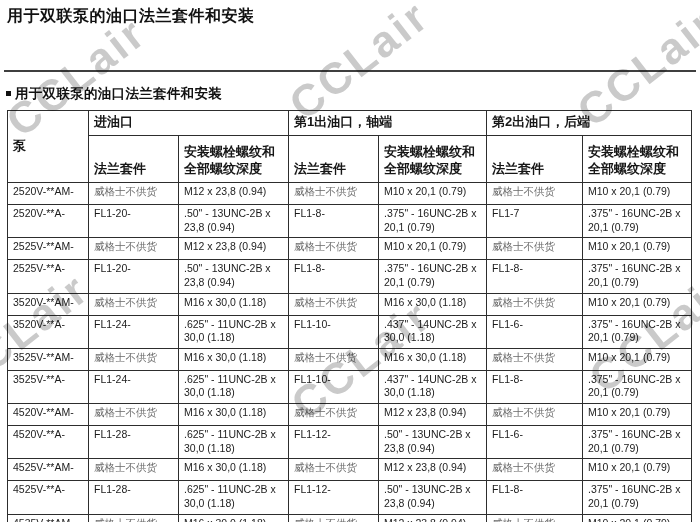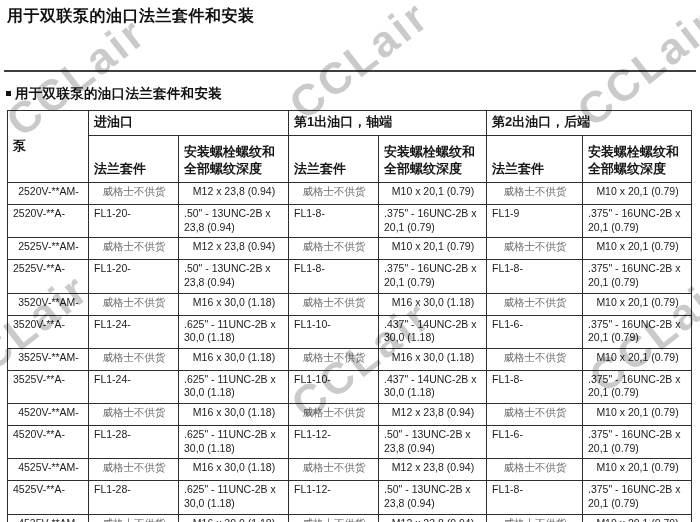--- a/index.html
+++ b/index.html
@@ -32,21 +32,21 @@
   }
   table.spec th, table.spec td {
     border:1px solid #2d2d2d; padding:2px 4px 3px 5px; text-align:left;
     overflow:hidden;
   }
   thead th { font-weight:bold; font-size:13px; color:#161616; }
   tr.group-row th { height:19px; vertical-align:middle; }
   tr.sub-row th { height:40px; vertical-align:bottom; white-space:pre-line; padding-bottom:4px; }
   th.pump-th { vertical-align:bottom; padding-bottom:4px; }
   tbody td { vertical-align:top; }
-  tr.row-am td { height:16px;text-align:center; }
+  tr.row-am td { height:16px; }
   tr.row-a td { height:25px;margin-left:24px; }
   td.muted { color:#6a6a6a;font-family:Liberation Serif, serif; }
   .wm {
     position:absolute; z-index:5; pointer-events:none;
     font-size:44px; font-weight:bold; letter-spacing:3px;
     color:rgba(128,128,128,0.42);
     transform:rotate(-38deg); transform-origin:center;
     mix-blend-mode:multiply; white-space:nowrap;
   }
   .wm1 { left:-5px;  top:52px; }
@@ -107,21 +107,21 @@
           <td>M10 x 20,1 (0.79)</td>
           <td class="muted">威格士不供货</td>
           <td>M10 x 20,1 (0.79)</td>
         </tr>
         <tr class="row-a">
           <td>2520V-**A-</td>
           <td>FL1-20-</td>
           <td>.50" - 13UNC-2B x 23,8 (0.94)</td>
           <td>FL1-8-</td>
           <td>.375" - 16UNC-2B x 20,1 (0.79)</td>
-          <td>FL1-9</td>
+          <td>FL1-7</td>
           <td>.375" - 16UNC-2B x 20,1 (0.79)</td>
         </tr>
         <tr class="row-am">
           <td>2525V-**AM-</td>
           <td class="muted">威格士不供货</td>
           <td>M12 x 23,8 (0.94)</td>
           <td class="muted">威格士不供货</td>
           <td>M10 x 20,1 (0.79)</td>
           <td class="muted">威格士不供货</td>
           <td>M10 x 20,1 (0.79)</td>

